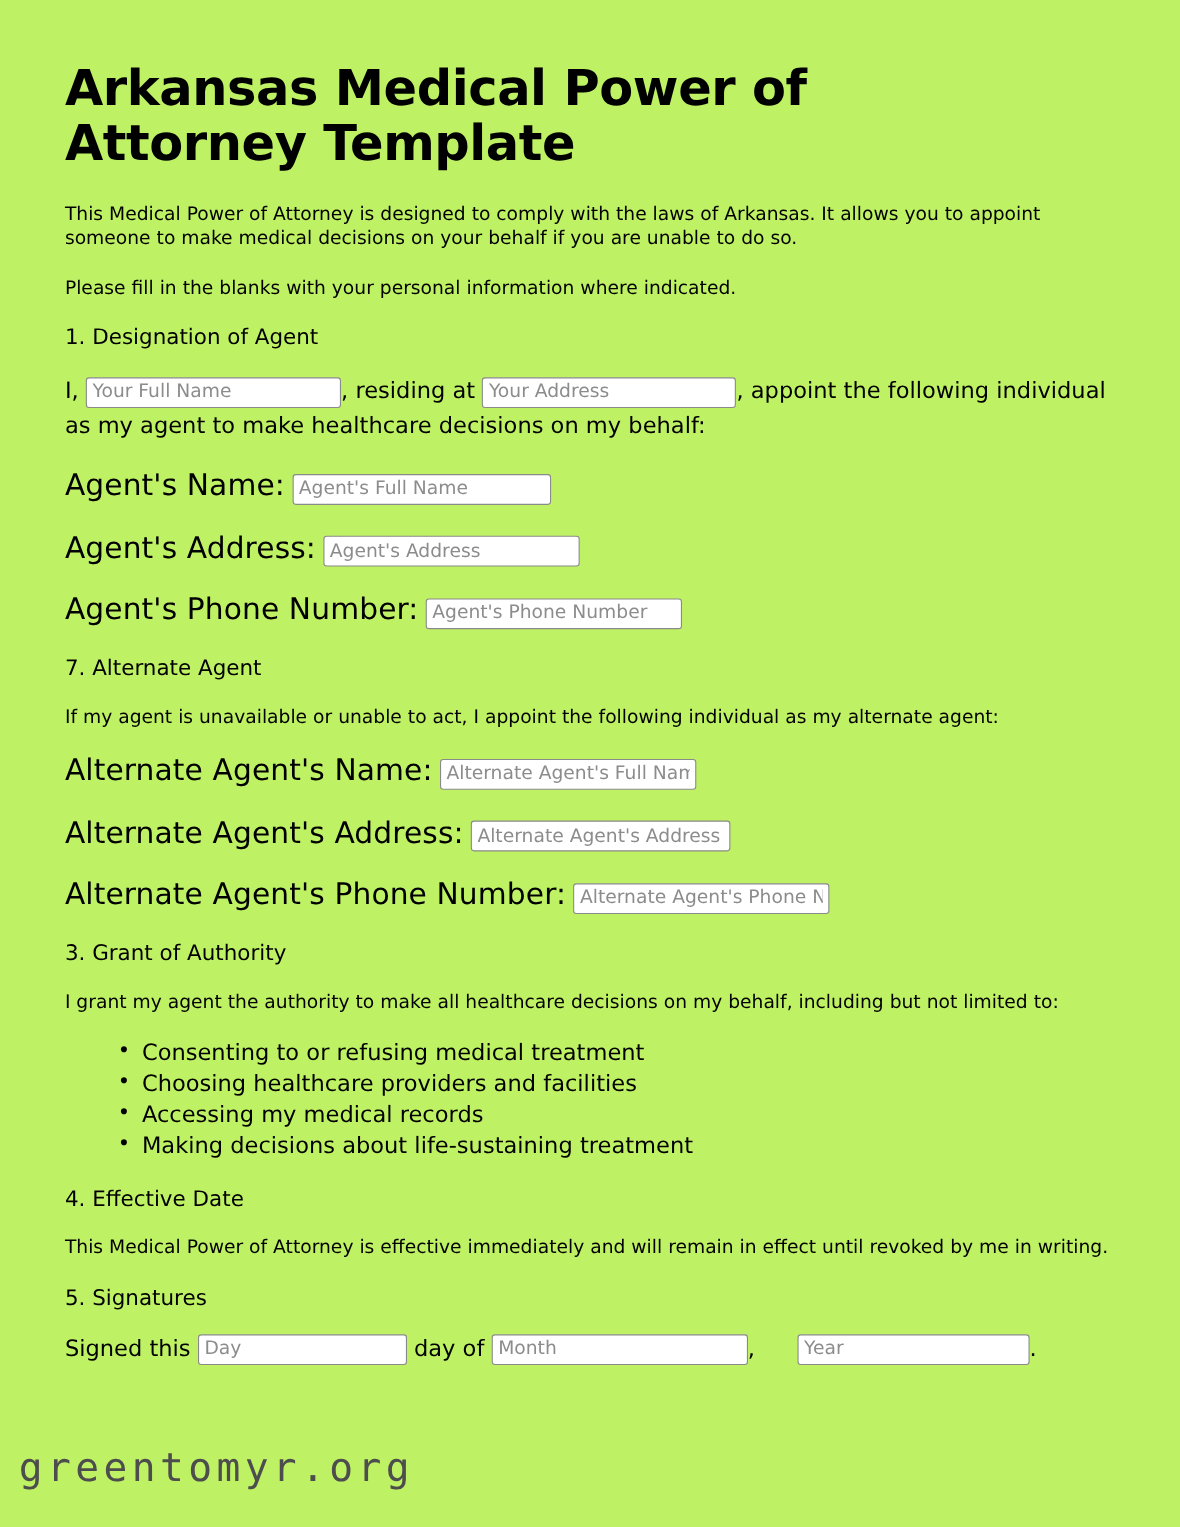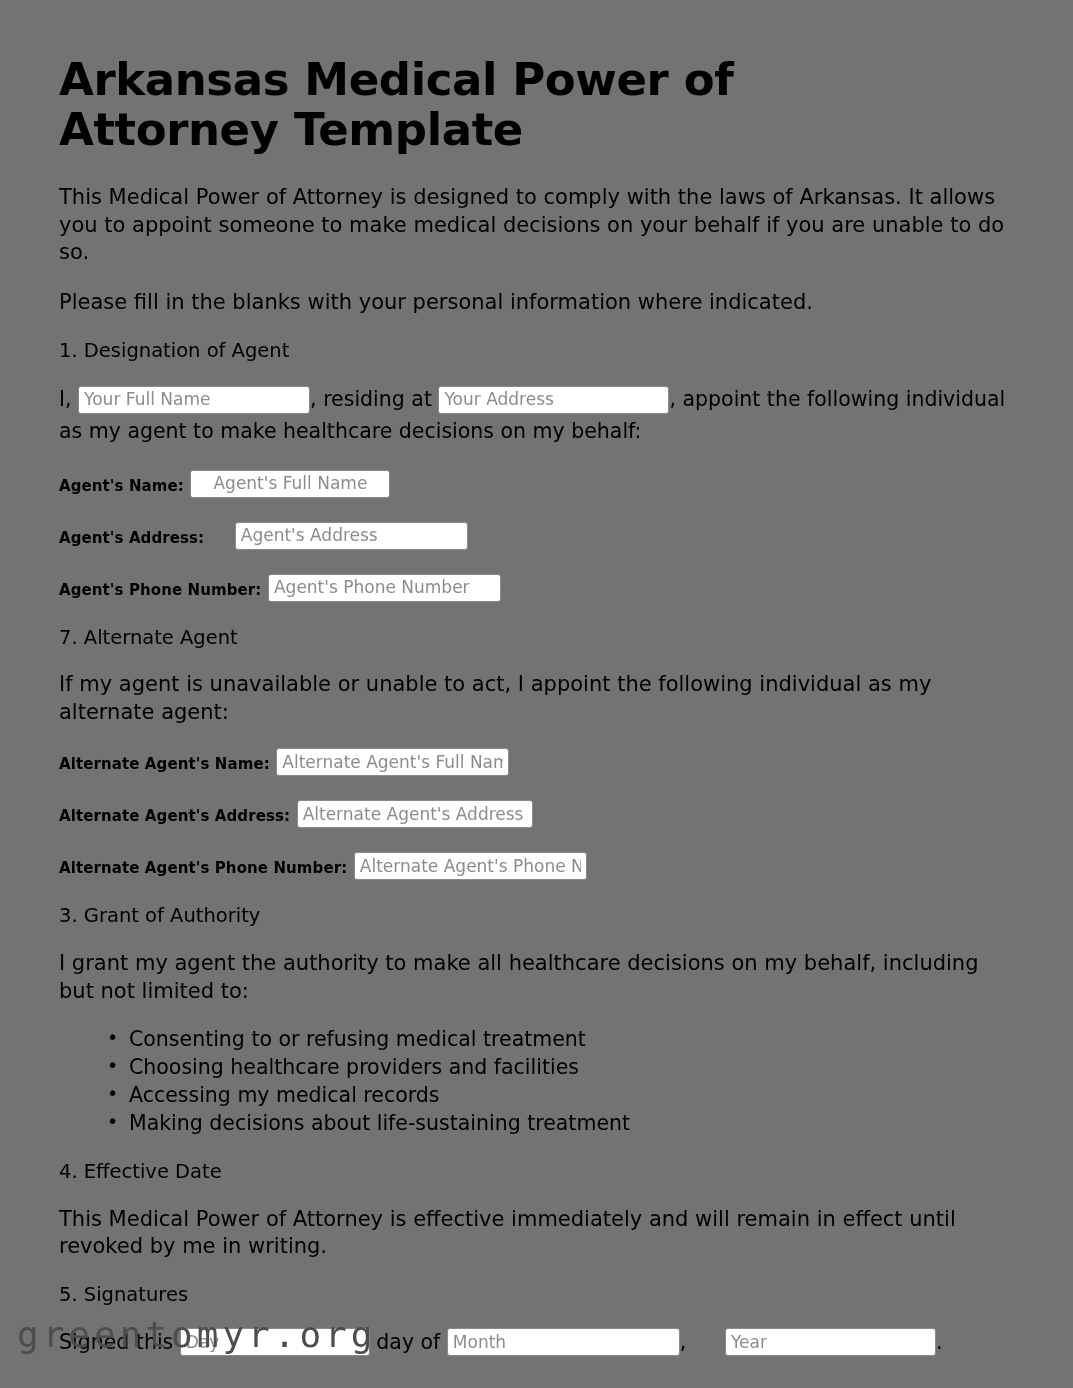--- a/index.html
+++ b/index.html
@@ -17,36 +17,36 @@
     color: #000000;
     -webkit-font-smoothing: antialiased;
   }
 
   .page {
     position: absolute;
     left: 0;
     top: 0;
     width: 1073px;
     height: 1388px;
-    background: #737373;
+    background: #bef264;
     box-sizing: border-box;
     padding: 55px 64px 0 59px;
   }
 
   .doc-title {
     font-size: 45px;
     font-weight: bold;
     line-height: 1.12;
     letter-spacing: -0.4px;
     margin: 0 0 28px 0;
     max-width: 900px;
   }
 
   p.body-text {
-    font-size: 21px;
+    font-size: 17px;
     line-height: 1.32;
     margin: 0 0 22px 0;
     max-width: 950px;
   }
 
   h2.section-heading {
     font-size: 19.5px;
     font-weight: normal;
     line-height: 1.2;
     margin: 0 0 22px 0;
@@ -65,22 +65,22 @@
 
   .field-row {
     font-size: 20.5px;
     line-height: 1.2;
     margin: 0 0 24px 0;
     display: block;
     white-space: nowrap;
   }
 
   .field-label {
-    font-weight: bold;
-    font-size: 15px;
+    font-weight: normal;
+    font-size: 27px;
     letter-spacing: 0.1px;
   }
 
   input[type="text"] {
     font-family: "DejaVu Sans", "Liberation Sans", sans-serif;
     font-size: 17px;
     color: #111111;
     border: 1px solid #8a8a8a;
     border-radius: 3px;
     background: #ffffff;
@@ -94,22 +94,22 @@
     color: #8c8c8c;
     opacity: 1;
   }
   input[type="text"]::-moz-placeholder {
     color: #8c8c8c;
     opacity: 1;
   }
 
   .inp-name { width: 232px; }
   .inp-address { width: 231px; }
-  .inp-agent-name { width: 200px; text-align: center; }
-  .inp-agent-address { width: 233px; margin-left: 24px; }
+  .inp-agent-name { width: 235px; }
+  .inp-agent-address { width: 233px; }
   .inp-agent-phone { width: 233px; }
   .inp-alt-name { width: 233px; }
   .inp-alt-address { width: 236px; }
   .inp-alt-phone { width: 233px; }
   .inp-day { width: 190px; }
   .inp-month { width: 233px; }
   .inp-year { width: 211px; margin-left: 32px; }
 
   ul.authority-list {
     margin: 0 0 24px 0;

